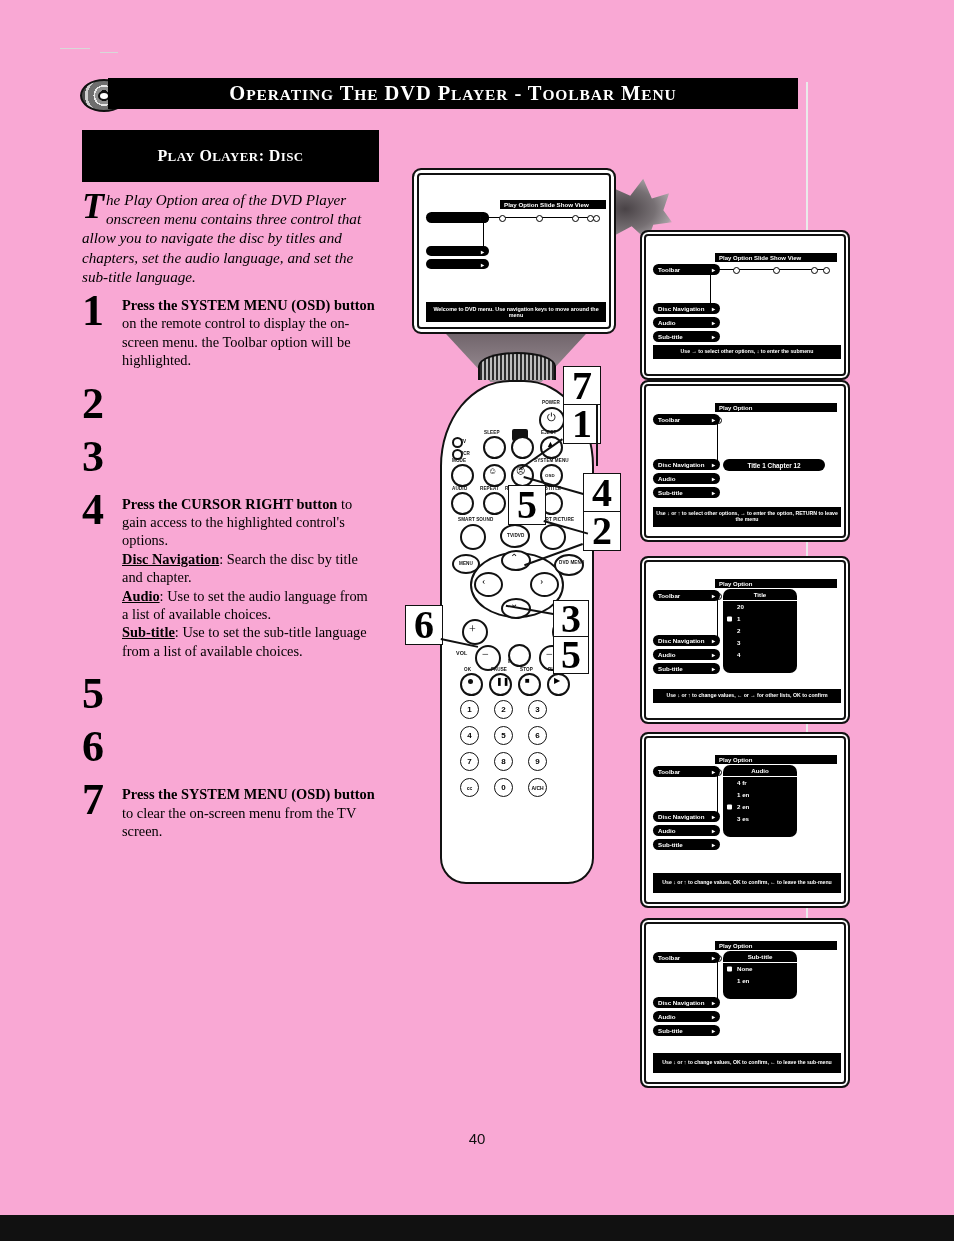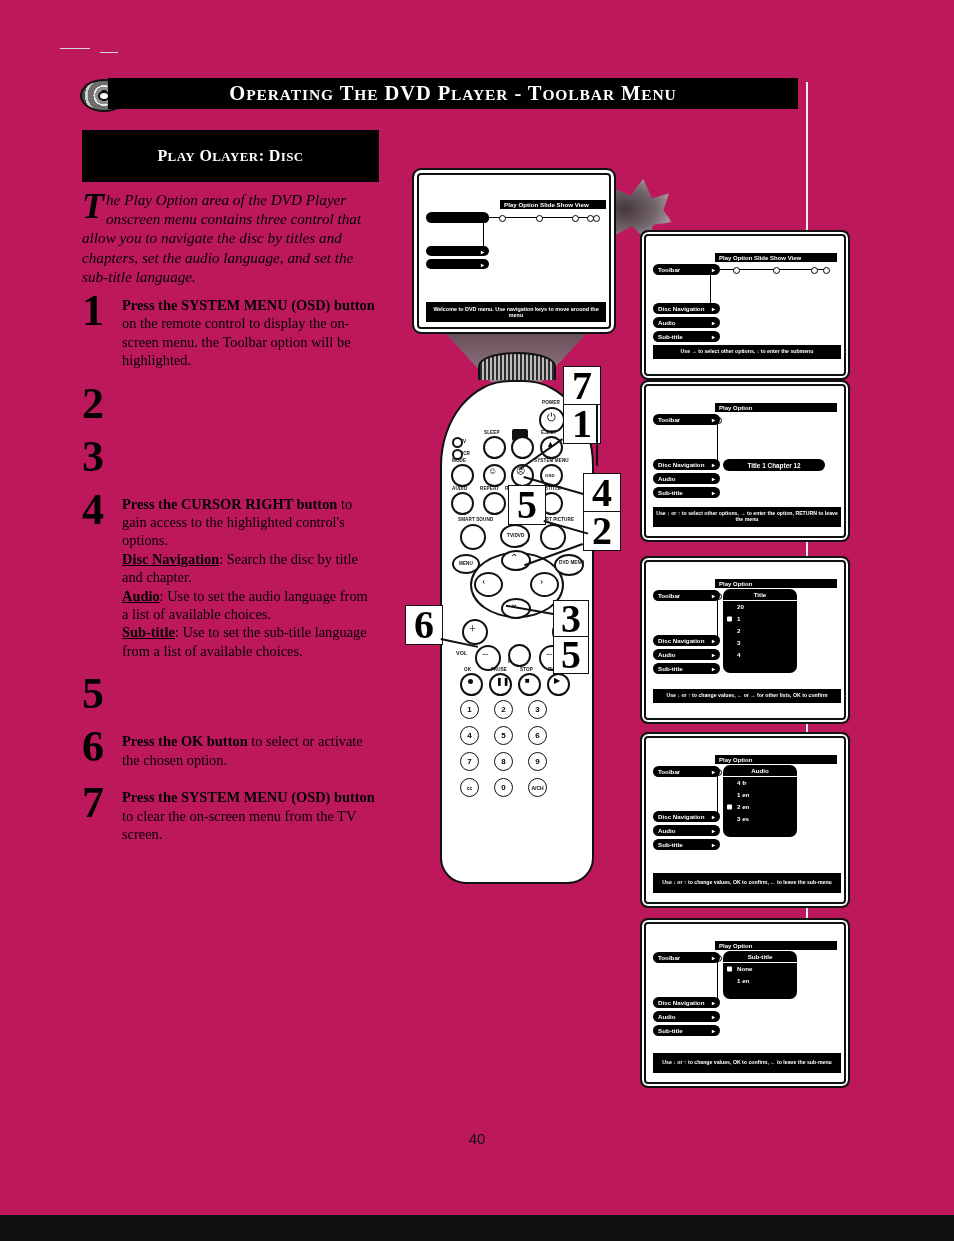--- a/index.html
+++ b/index.html
@@ -1,20 +1,20 @@
 <!DOCTYPE html>
 <html><head>
 <meta charset="utf-8">
 <style>
   html,body{margin:0;padding:0;background:#ffffff;}
   body{
     width:954px;height:1241px;position:relative;overflow:hidden;
     font-family:"Liberation Serif", serif;color:#000;
   }
-  .page{position:absolute;inset:0;background:#be185d;}
+  .page{position:absolute;inset:0;background:#f9a8d4;}
 
   
   .hdr-bar{
     position:absolute;left:108px;top:78px;width:690px;height:31px;
     background:#000;
   }
   .hdr-bar .ttl{
     color:#fff;font-family:"Liberation Serif",serif;font-weight:bold;
     font-size:20.5px;letter-spacing:.9px;text-align:center;
     line-height:31px;white-space:nowrap;
@@ -223,21 +223,20 @@
       </div>
       <div class="step">
         <div class="num">4</div>
         <div class="body"><b>Press the CURSOR RIGHT button</b> to gain access to the highlighted control's options.<br><u>Disc Navigation</u>: Search the disc by title and chapter.<br><u>Audio</u>: Use to set the audio language from a list of available choices.<br><u>Sub-title</u>: Use to set the sub-title language from a list of available choices.</div>
       </div>
       <div class="step">
         <div class="num">5</div>
       </div>
       <div class="step">
         <div class="num">6</div>
-        <div class="body"><b>Press the OK button</b> to select or activate the chosen option.</div>
       </div>
       <div class="step">
         <div class="num">7</div>
         <div class="body"><b>Press the SYSTEM MENU (OSD) button</b> to clear the on-screen menu from the TV screen.</div>
       </div>
     </div>
 
   <div class="burst"></div>
   <div class="cone"></div>
 

